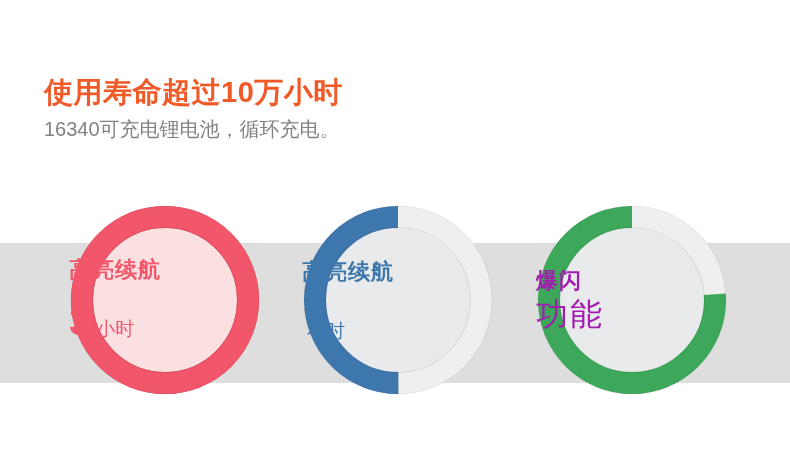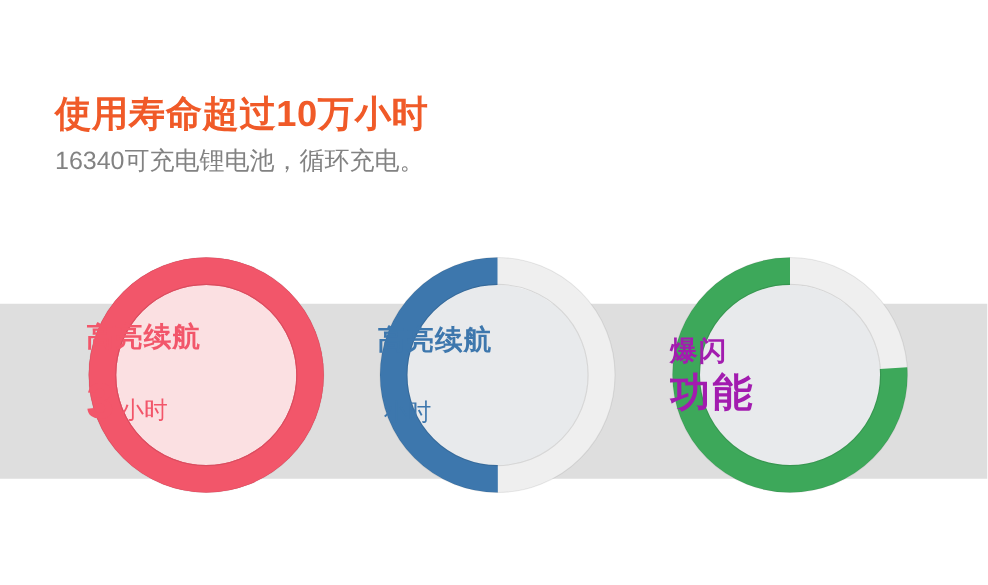--- a/index.html
+++ b/index.html
@@ -108,21 +108,21 @@
   }
   .lbl-unit {
     font-size: 19px;
     font-weight: normal;
     margin-left: 5px;
     line-height: 1;
     margin-top: 32px;
   }
   .lbl-big {
     font-size: 32px;
-    font-weight: bold;
+    font-weight: normal;
     letter-spacing: 2px;
     line-height: 1;
   }
   
   #ring-1 { left: 69px; }
   #ring-2 { left: 302px; }
   #ring-3 { left: 536px; }
   
 </style>
 </head>

